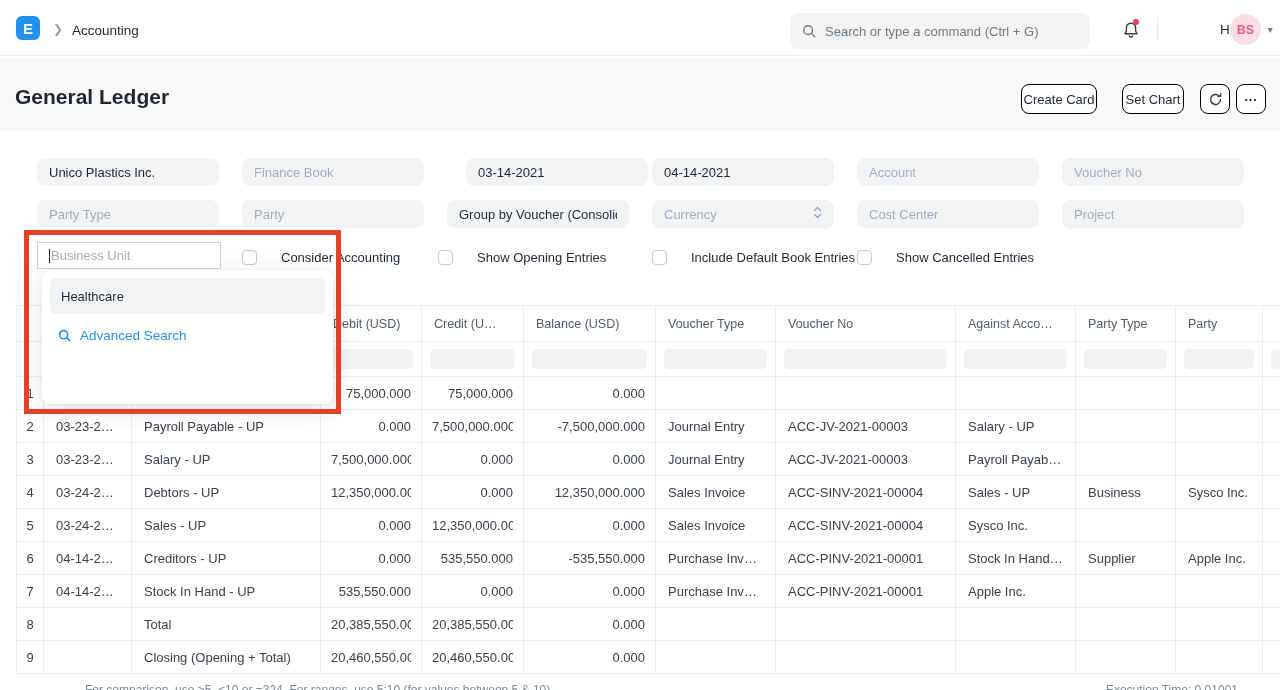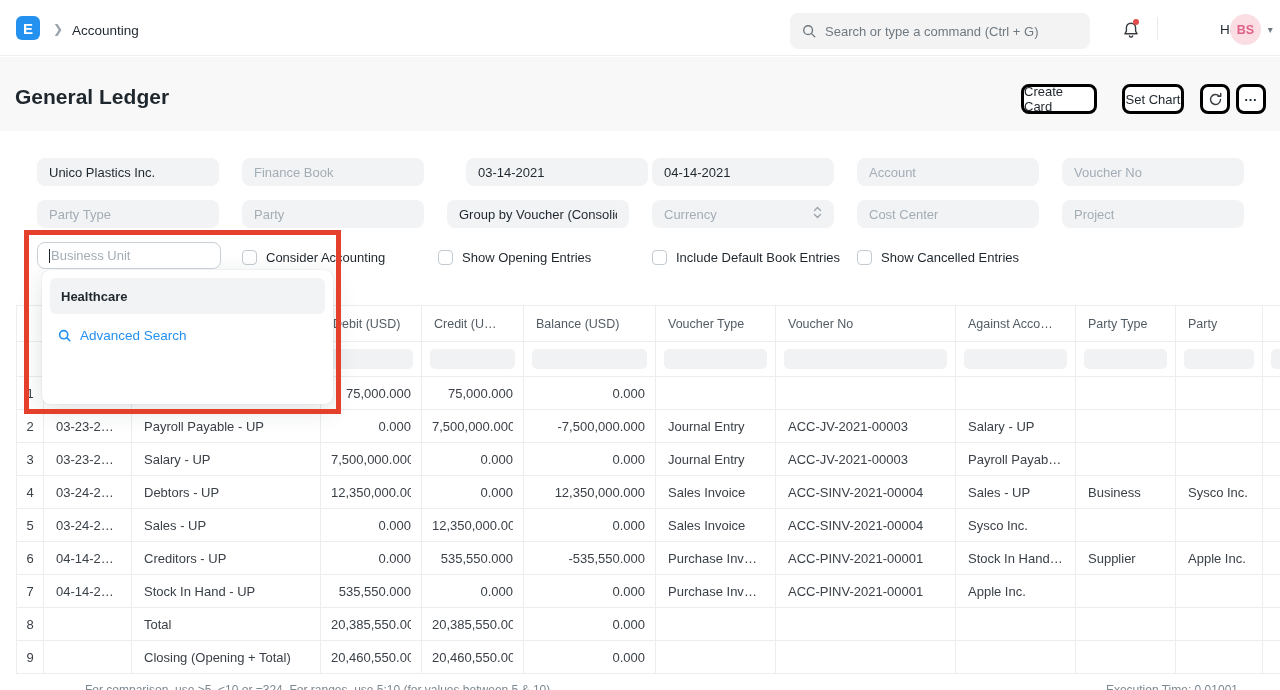--- a/index.html
+++ b/index.html
@@ -27,46 +27,46 @@
   .help { position:absolute; left:1220px; top:22px; font-size:13.5px; color:#1f272e;
           display:flex; align-items:center; gap:20px; }
   .help .chev { color:#6f7981; font-size:10px; }
   .avatar { position:absolute; left:1230px; top:14px; width:31px; height:31px; border-radius:50%;
             background:#fbdde4; color:#e06287; font-size:12.5px; font-weight:bold;
             display:flex; align-items:center; justify-content:center; }
 
   
   .hero { position:absolute; top:57px; left:0; width:1280px; height:74px; background:#f8f8f8; }
   .page-title { position:absolute; left:15px; top:85px; font-size:21px; font-weight:bold; color:#1f272e; }
-  .btn { position:absolute; top:84px; height:30px; background:#fff; border:3px solid #000000;
+  .btn { position:absolute; top:84px; height:30px; background:#fff; border:1px solid #000000;
          border-radius:8px; font-size:13px; color:#1f272e; display:flex; align-items:center;
          justify-content:center; cursor:pointer; }
   .icon-btn svg { display:block; }
 
   
   .finput { position:absolute; width:182px; height:28px; background:#f2f3f5; border-radius:8px;
             display:flex; align-items:center; padding:0 12px; font-size:13px;
             overflow:hidden; white-space:nowrap; }
   .finput .val { color:#1f272e; overflow:hidden; white-space:nowrap; }
   .finput .ph  { color:#a3adb6; overflow:hidden; white-space:nowrap; }
   .finput .updown { margin-left:auto; flex:0 0 auto; }
-  .cbgroup { position:absolute; top:250px; display:flex; align-items:center; gap:9px; }
+  .cbgroup { position:absolute; top:250px; display:flex; align-items:center; gap:24px; }
   .cbox { width:15px; height:15px; border:1px solid #c3cbd1; border-radius:4px; background:#fff; flex:0 0 auto; }
   .cblabel { font-size:13px; color:#1f272e; white-space:nowrap; }
 
   
   .bu-input { position:absolute; left:37px; top:242px; width:184px; height:27px; background:#fff;
-              border:1px solid #c8cfd5; border-radius:8px; display:flex; align-items:center;
+              border:1px solid #c8cfd5; border-radius:0; display:flex; align-items:center;
               padding:0 11px; font-size:13px; color:#a3adb6; z-index:31; }
   .caret { width:1px; height:14px; background:#1f272e; margin-right:1px; }
   .dropdown { position:absolute; left:42px; top:270px; width:291px; height:134px; background:#fff;
               border-radius:8px; box-shadow:0 6px 24px rgba(25,39,52,.14), 0 0 1px rgba(25,39,52,.2);
               z-index:30; padding:8px; }
   .dd-item { height:36px; border-radius:6px; display:flex; align-items:center; padding:0 11px;
-             font-size:13px; font-weight:bold; color:#1f272e; margin-bottom:3px; }
+             font-size:13px; font-weight:normal; color:#1f272e; margin-bottom:3px; }
   .dd-item.active { background:#f2f3f5; }
   .dd-search { height:32px; display:flex; align-items:center; gap:9px; padding:0 8px;
                font-size:13.5px; color:#2490ef; margin-top:5px; }
 
   
   .annotation { position:absolute; left:24px; top:230px; width:317px; height:184px;
                 border:5px solid #e5402c; z-index:40; pointer-events:none; }
 
   
   .tablewrap { position:absolute; left:16px; top:305px; z-index:1; }

